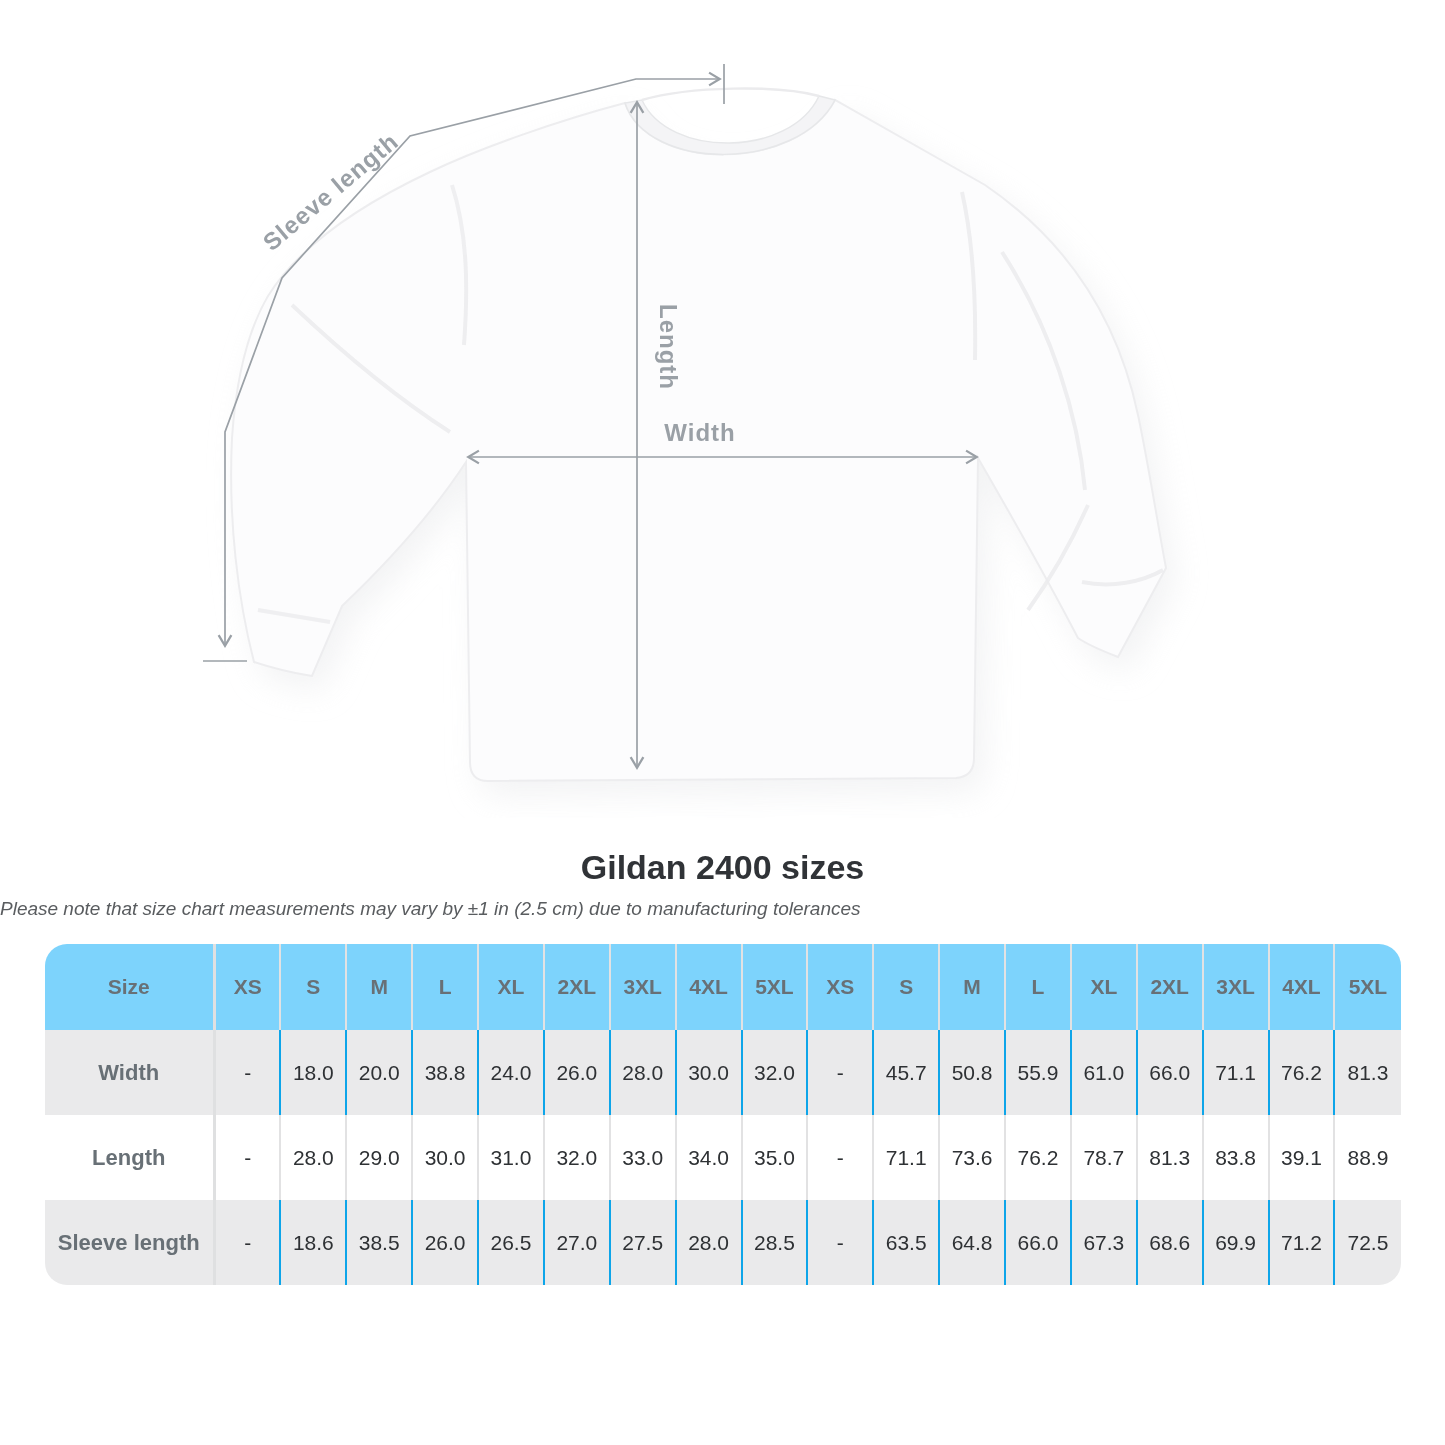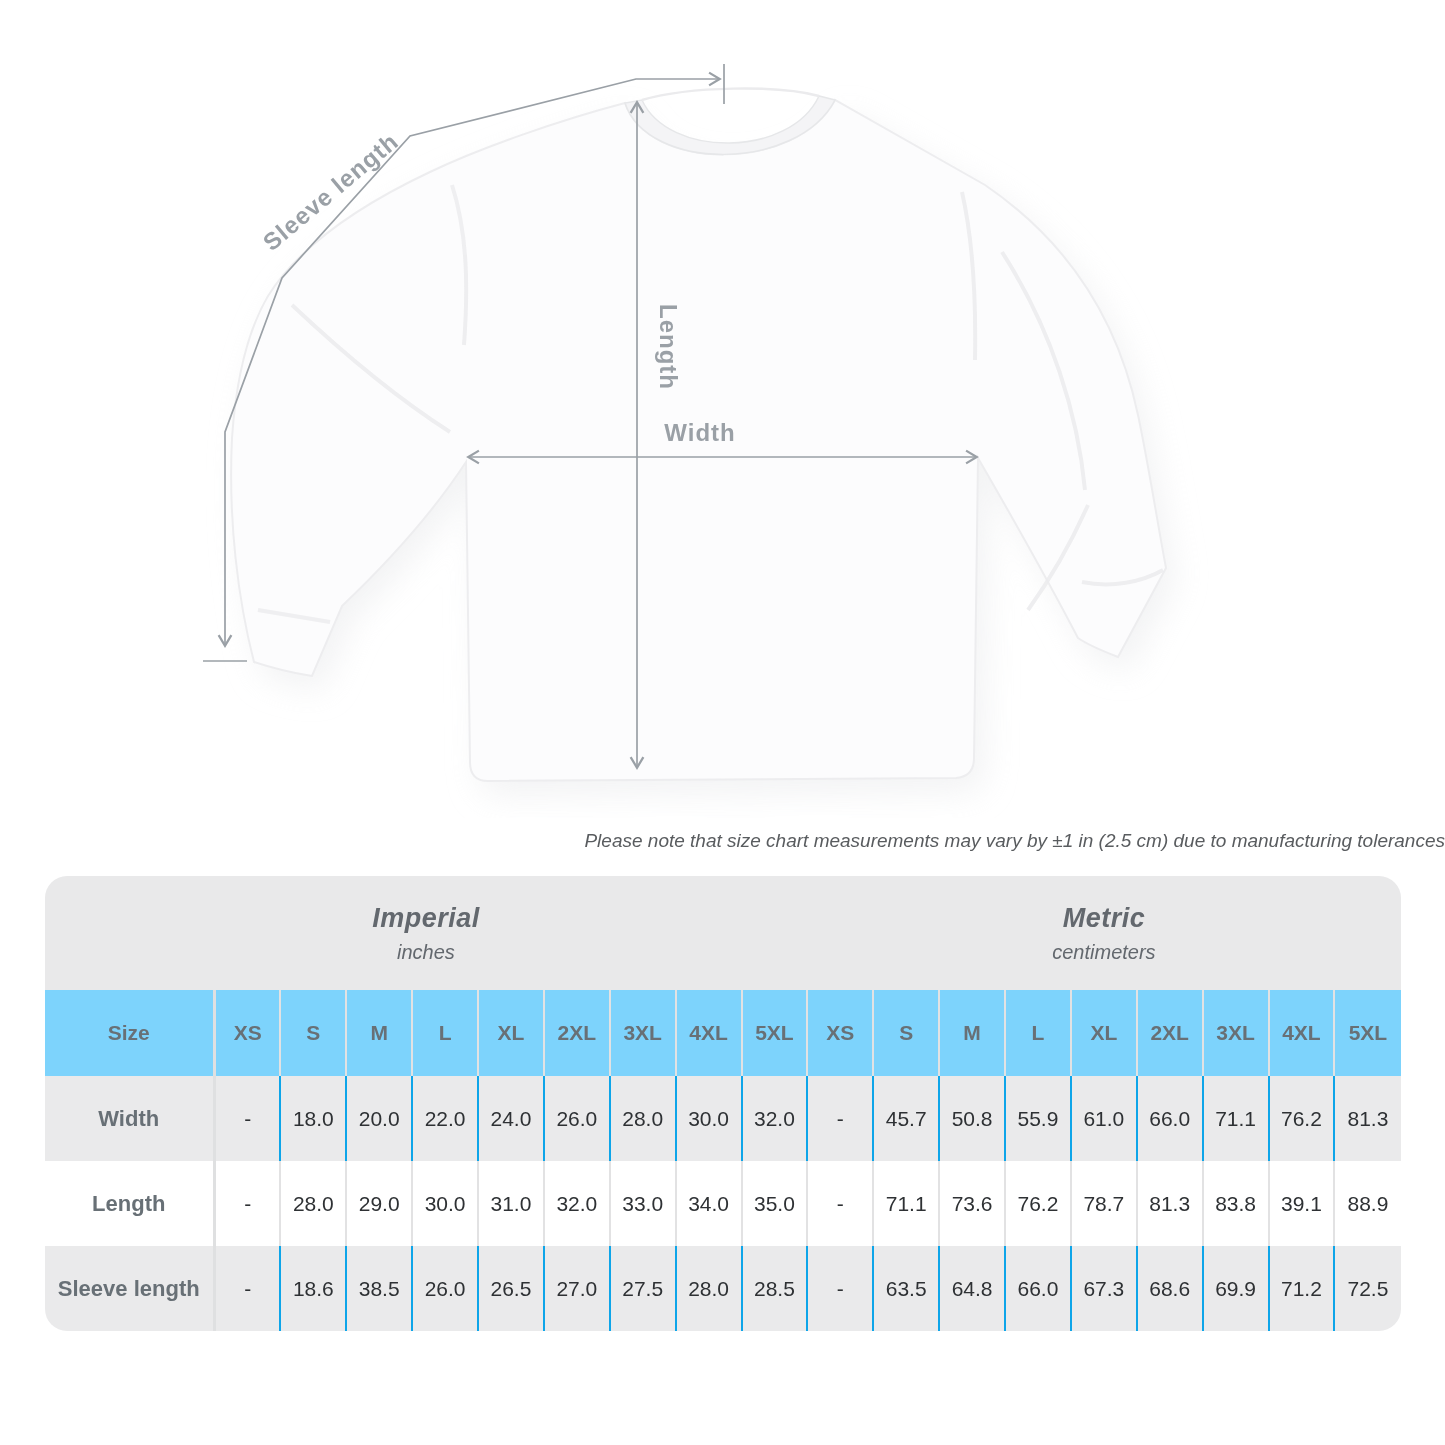--- a/index.html
+++ b/index.html
@@ -9,21 +9,21 @@
     -webkit-font-smoothing:antialiased;
     overflow:hidden;
   }
   .diagram{position:relative;width:1445px;height:818px;}
   .diagram svg{display:block;}
   h1.title{
     margin:30px 0 0;text-align:center;
     font-size:34px;line-height:38px;font-weight:700;color:#303337;
   }
   p.subtitle{
-    margin:12px 0 0;text-align:right;
+    margin:12px 0 0;text-align:left;
     font-size:19px;font-style:italic;color:#595c5f;
   }
   .table-wrap{
     width:1356px;margin:24px auto 0;
     border-radius:22px;overflow:hidden;background:#fff;
   }
   table{width:100%;border-collapse:collapse;table-layout:fixed;}
   col.c-size{width:170px;}
   td{text-align:center;vertical-align:middle;padding:0;}
   tr.group td{height:114px;background:#e9e9ea;}
@@ -82,20 +82,21 @@
       </g>
 
       <g fill="#9aa0a6" font-family="Liberation Sans, sans-serif" font-size="24" font-weight="bold" letter-spacing="1">
         <text transform="translate(336,198) rotate(-40)" text-anchor="middle">Sleeve length</text>
         <text transform="translate(660,347) rotate(90)" text-anchor="middle">Length</text>
         <text x="700" y="441" text-anchor="middle">Width</text>
       </g>
     </svg>
   </div>
 
+  <h1 class="title">Gildan 2400 sizes</h1>
   <p class="subtitle">Please note that size chart measurements may vary by ±1 in (2.5 cm) due to manufacturing tolerances</p>
 
   <div class="table-wrap">
     <table>
       <colgroup>
         <col class="c-size">
         <col>
           <col>
           <col>
           <col>
@@ -109,30 +110,20 @@
           <col>
           <col>
           <col>
           <col>
           <col>
           <col>
           <col>
       </colgroup>
 
       <tbody>
-          <tr class="group">
-        <td colspan="10">
-          <div class="group-title">Imperial</div>
-          <div class="group-unit">inches</div>
-        </td>
-        <td colspan="9">
-          <div class="group-title">Metric</div>
-          <div class="group-unit">centimeters</div>
-        </td>
-      </tr>
 
       <tr class="sizes">
         <td class="sizelabel">Size</td>
         <td class="sizelabel fd">XS</td>
         <td class="sizelabel">S</td>
         <td class="sizelabel">M</td>
         <td class="sizelabel">L</td>
         <td class="sizelabel">XL</td>
         <td class="sizelabel">2XL</td>
         <td class="sizelabel">3XL</td>
@@ -147,21 +138,21 @@
         <td class="sizelabel">3XL</td>
         <td class="sizelabel">4XL</td>
         <td class="sizelabel">5XL</td>
       </tr>
 
       <tr class="r0">
         <td class="rowlabel">Width</td>
         <td class="num fd">-</td>
         <td class="num">18.0</td>
         <td class="num">20.0</td>
-        <td class="num">22.0</td>
+        <td class="num">38.8</td>
         <td class="num">24.0</td>
         <td class="num">26.0</td>
         <td class="num">28.0</td>
         <td class="num">30.0</td>
         <td class="num">32.0</td>
         <td class="num">-</td>
         <td class="num">45.7</td>
         <td class="num">50.8</td>
         <td class="num">55.9</td>
         <td class="num">61.0</td>

